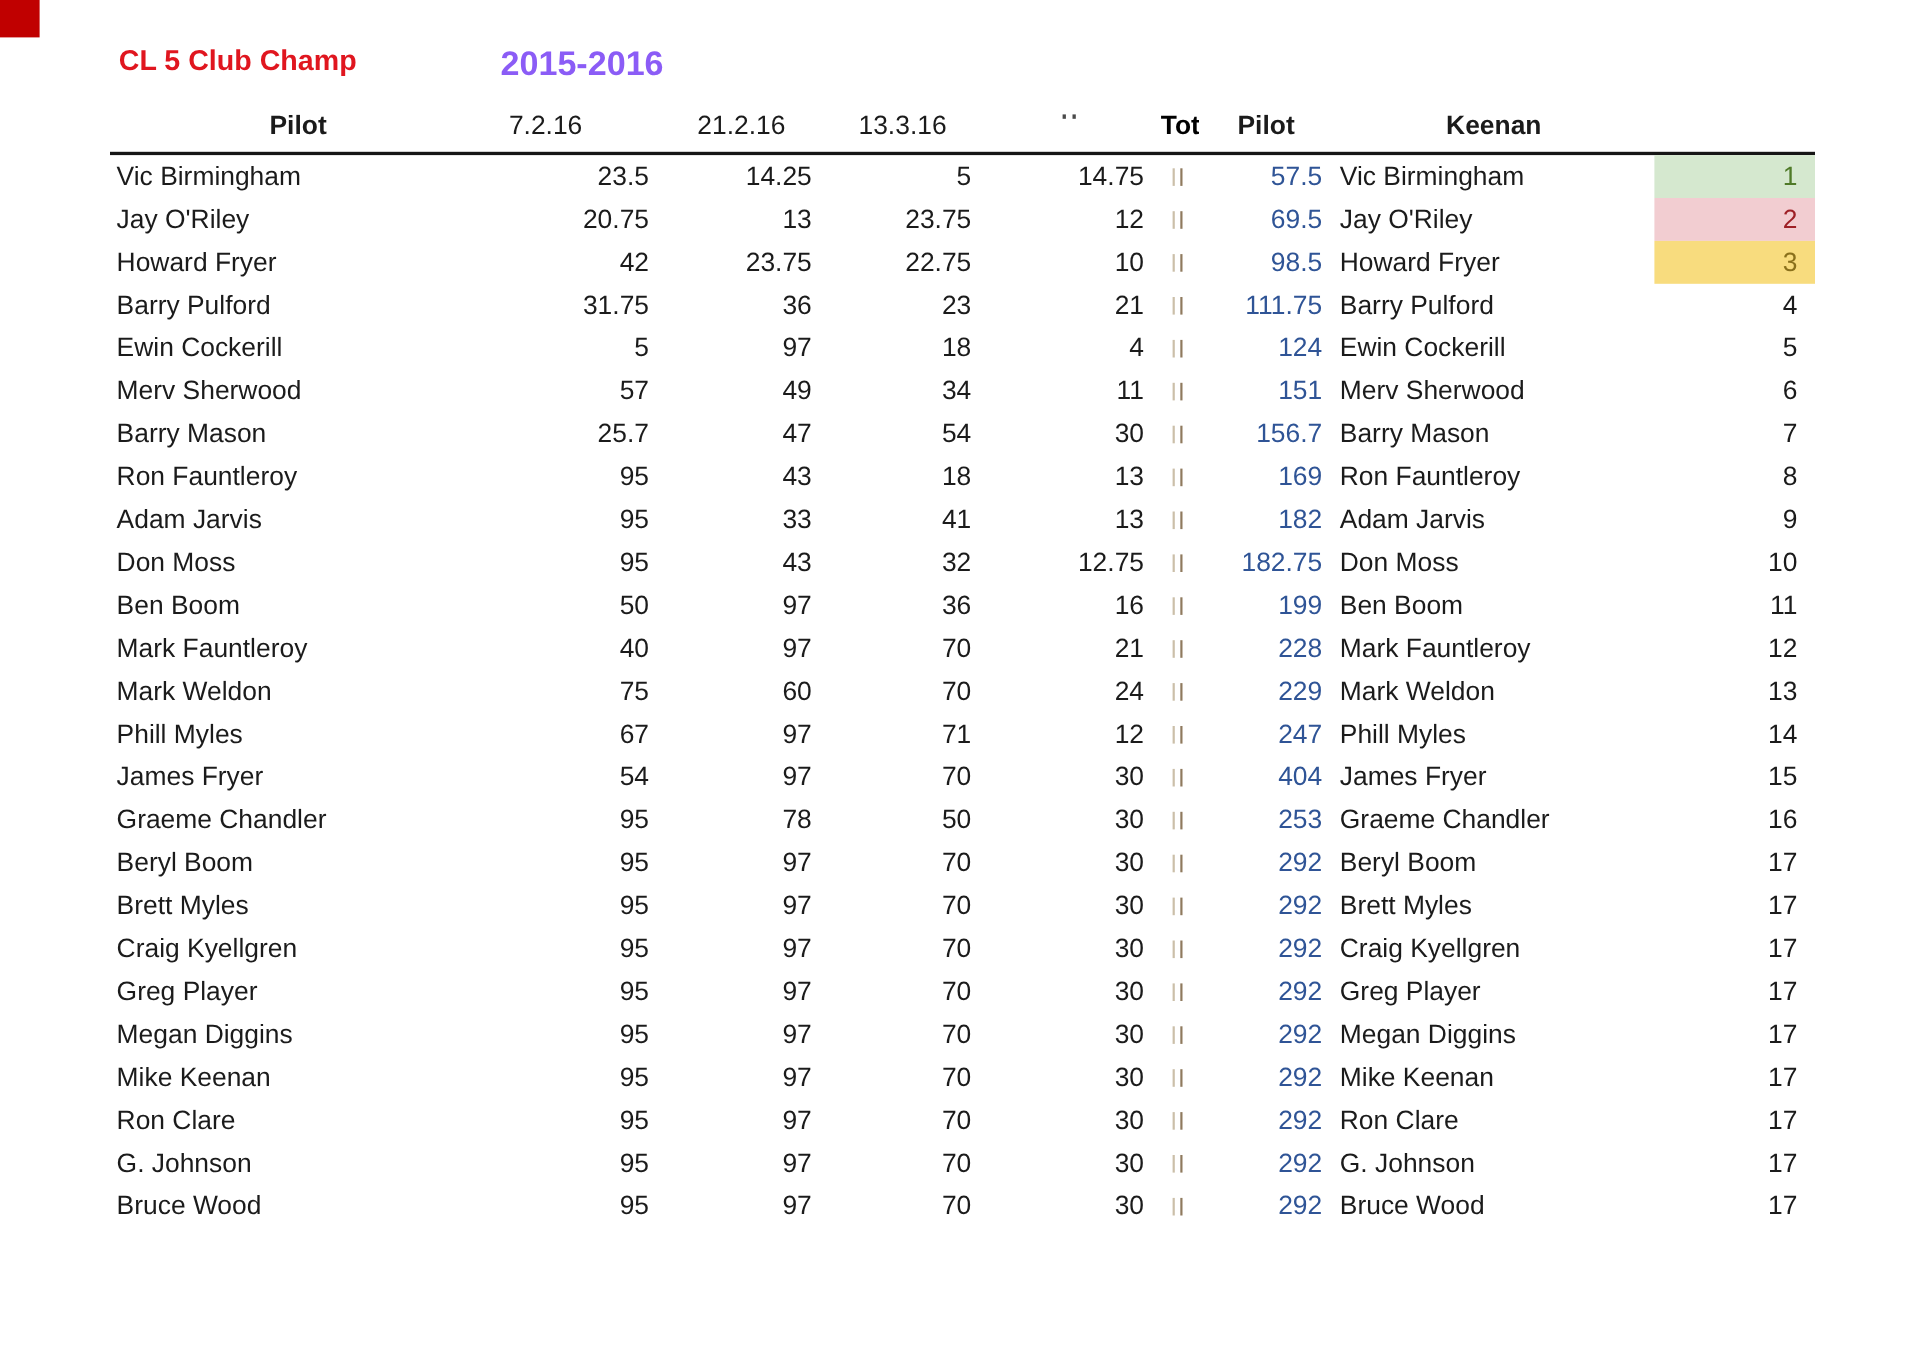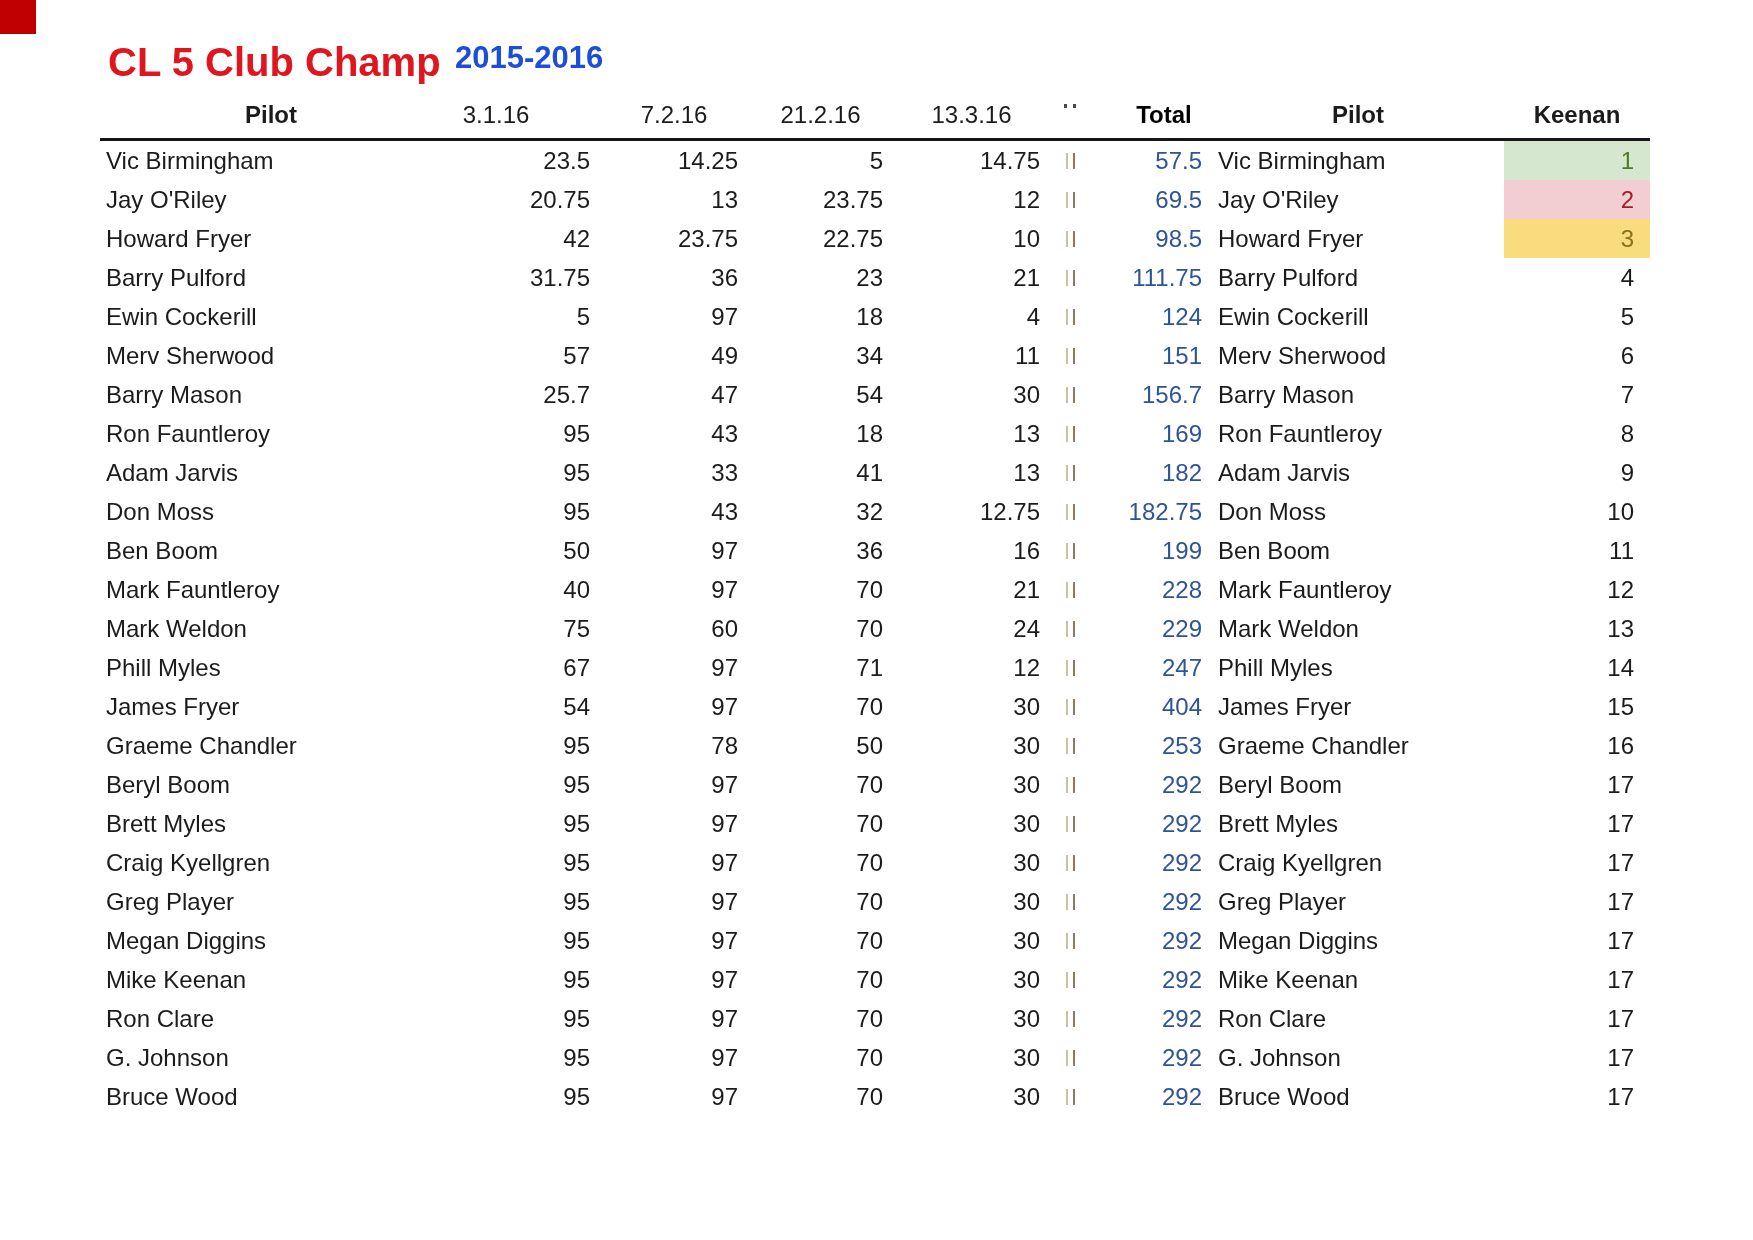--- a/index.html
+++ b/index.html
@@ -9,22 +9,22 @@
     background:#ffffff;
     font-family:"Liberation Sans", sans-serif;
     color:#1b1b1b;
     overflow:hidden;
   }
   .corner-block{
     position:absolute;left:0;top:0;width:36px;height:34px;
     background:#c00000;
   }
   .title-row{position:absolute;left:108px;top:40px;height:40px;white-space:nowrap;}
-  .title-main{font-weight:bold;font-size:40px;color:#e0161f;}
-  .title-season{position:absolute;left:347px;top:0;font-weight:bold;font-size:31px;color:#1d4ed8;}
+  .title-main{font-weight:bold;font-size:26px;color:#e0161f;}
+  .title-season{position:absolute;left:347px;top:0;font-weight:bold;font-size:31px;color:#8b5cf6;}
 
   .grid{position:absolute;left:100px;top:92px;width:1550px;}
   .row{
     display:grid;
     grid-template-columns:292px 208px 148px 145px 157px 40px 122px 292px 146px;
   }
   .hrow{
     height:46px;
     border-bottom:3px solid #161616;
   }
@@ -59,21 +59,20 @@
   <div class="corner-block"></div>
 
   <div class="title-row">
     <span class="title-main">CL 5 Club Champ</span>
     <span class="title-season">2015-2016</span>
   </div>
 
   <div class="grid">
     <div class="row hrow">
       <div class="cell h-pilot h-pilot1">Pilot</div>
-      <div class="cell h-date">3.1.16</div>
       <div class="cell h-date">7.2.16</div>
       <div class="cell h-date">21.2.16</div>
       <div class="cell h-date">13.3.16</div>
       <div class="cell h-spark">
         <span class="dot"></span>
         <span class="dot"></span>
       </div>
       <div class="cell h-total">Total</div>
       <div class="cell h-pilot">Pilot</div>
       <div class="cell h-placing">Keenan</div>

